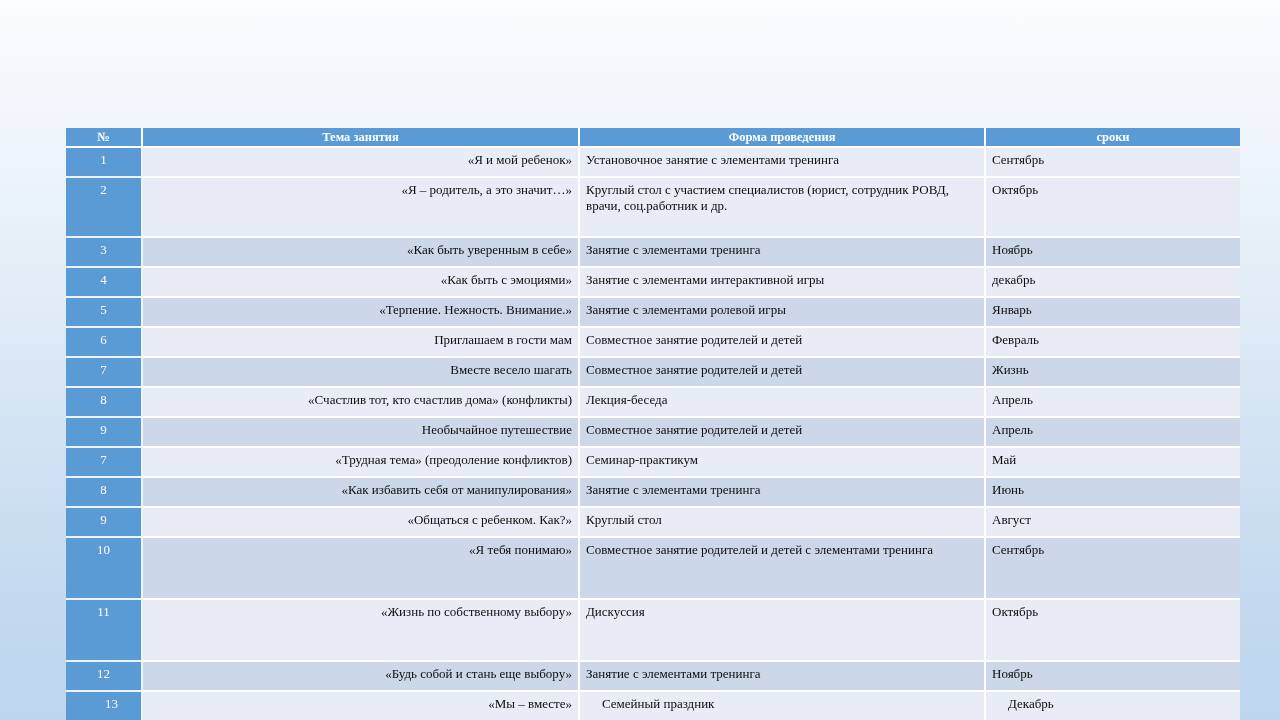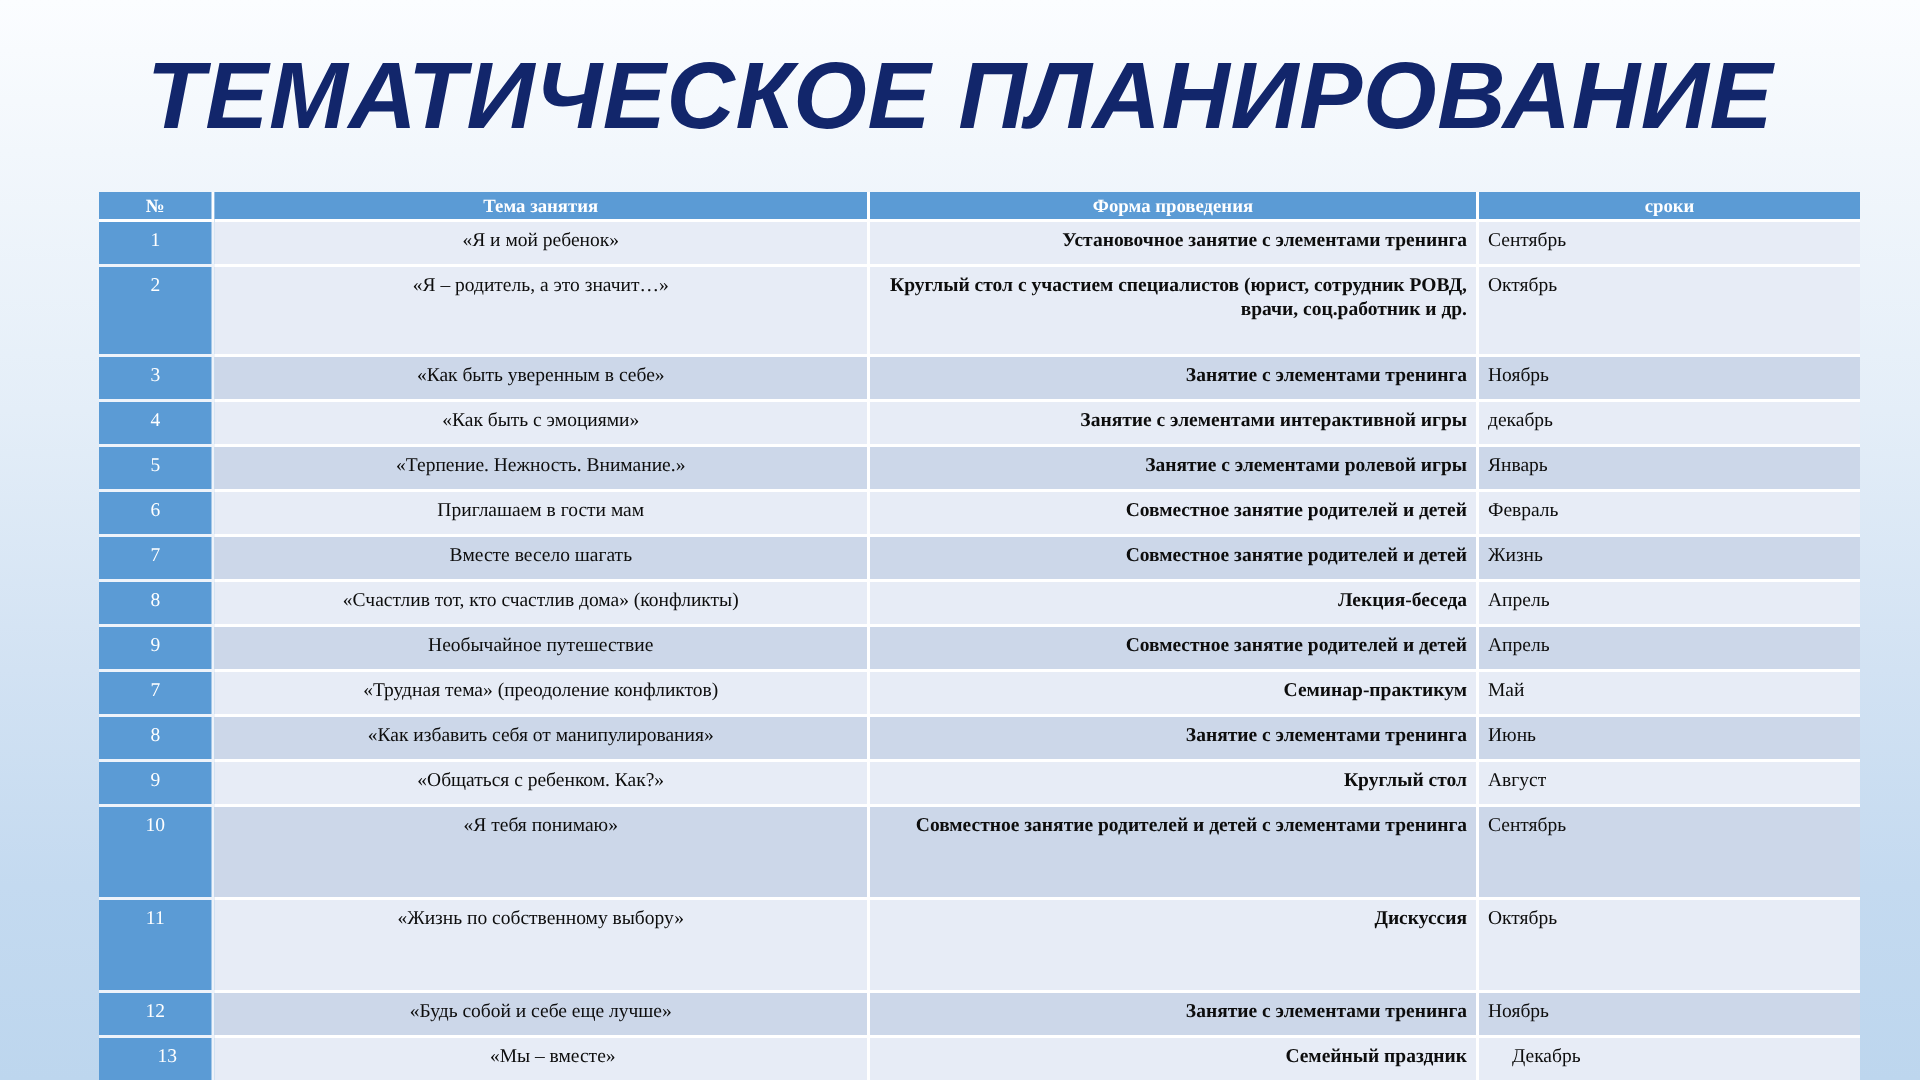--- a/index.html
+++ b/index.html
@@ -87,42 +87,41 @@
 
   td.num {
     background: #5b9bd5;
     color: #ffffff;
     text-align: center;
     font-size: 13px;
     vertical-align: top;
     border-right: 2px solid #eef3fa;
     border-bottom: 2px solid #eef3fa;
   }
-  td.theme { text-align: center; margin-left: 40px; }
-  td.form  { text-align: right; font-weight: bold; }
+  td.theme { text-align: right; margin-left: 40px; }
+  td.form  { text-align: left; }
   td.term  { text-align: left; }
 
   tbody tr.band-a td.theme,
   tbody tr.band-a td.form,
   tbody tr.band-a td.term { background: #ccd7e9; }
   tbody tr.band-b td.theme,
   tbody tr.band-b td.form,
   tbody tr.band-b td.term { background: #e7ecf6; }
 
   
   tbody tr.h-sm td { height: 30px; }
   tbody tr.h-md td { height: 62px; }
   tbody tr.h-lg td { height: 60px; }
 </style>
 </head>
 <body>
 
 <div class="slide">
 
-  <div class="title">ТЕМАТИЧЕСКОЕ ПЛАНИРОВАНИЕ</div>
 
   <div class="plan-table-wrap">
     <table class="plan-table">
       <colgroup>
         <col class="c-num">
         <col class="c-theme">
         <col class="c-form">
         <col class="c-term">
       </colgroup>
       <thead>
@@ -213,21 +212,21 @@
             <td class="term">Сентябрь</td>
           </tr>
           <tr class="band-b h-md">
             <td class="num">11</td>
             <td class="theme">«Жизнь по собственному выбору»</td>
             <td class="form">Дискуссия</td>
             <td class="term">Октябрь</td>
           </tr>
           <tr class="band-a h-sm">
             <td class="num">12</td>
-            <td class="theme">«Будь собой и себе еще лучше»</td>
+            <td class="theme">«Будь собой и стань еще выбору»</td>
             <td class="form">Занятие с элементами тренинга</td>
             <td class="term">Ноябрь</td>
           </tr>
           <tr class="band-b h-sm">
             <td class="num">13</td>
             <td class="theme">«Мы – вместе»</td>
             <td class="form">Семейный праздник</td>
             <td class="term">Декабрь</td>
           </tr>
         </tbody>

